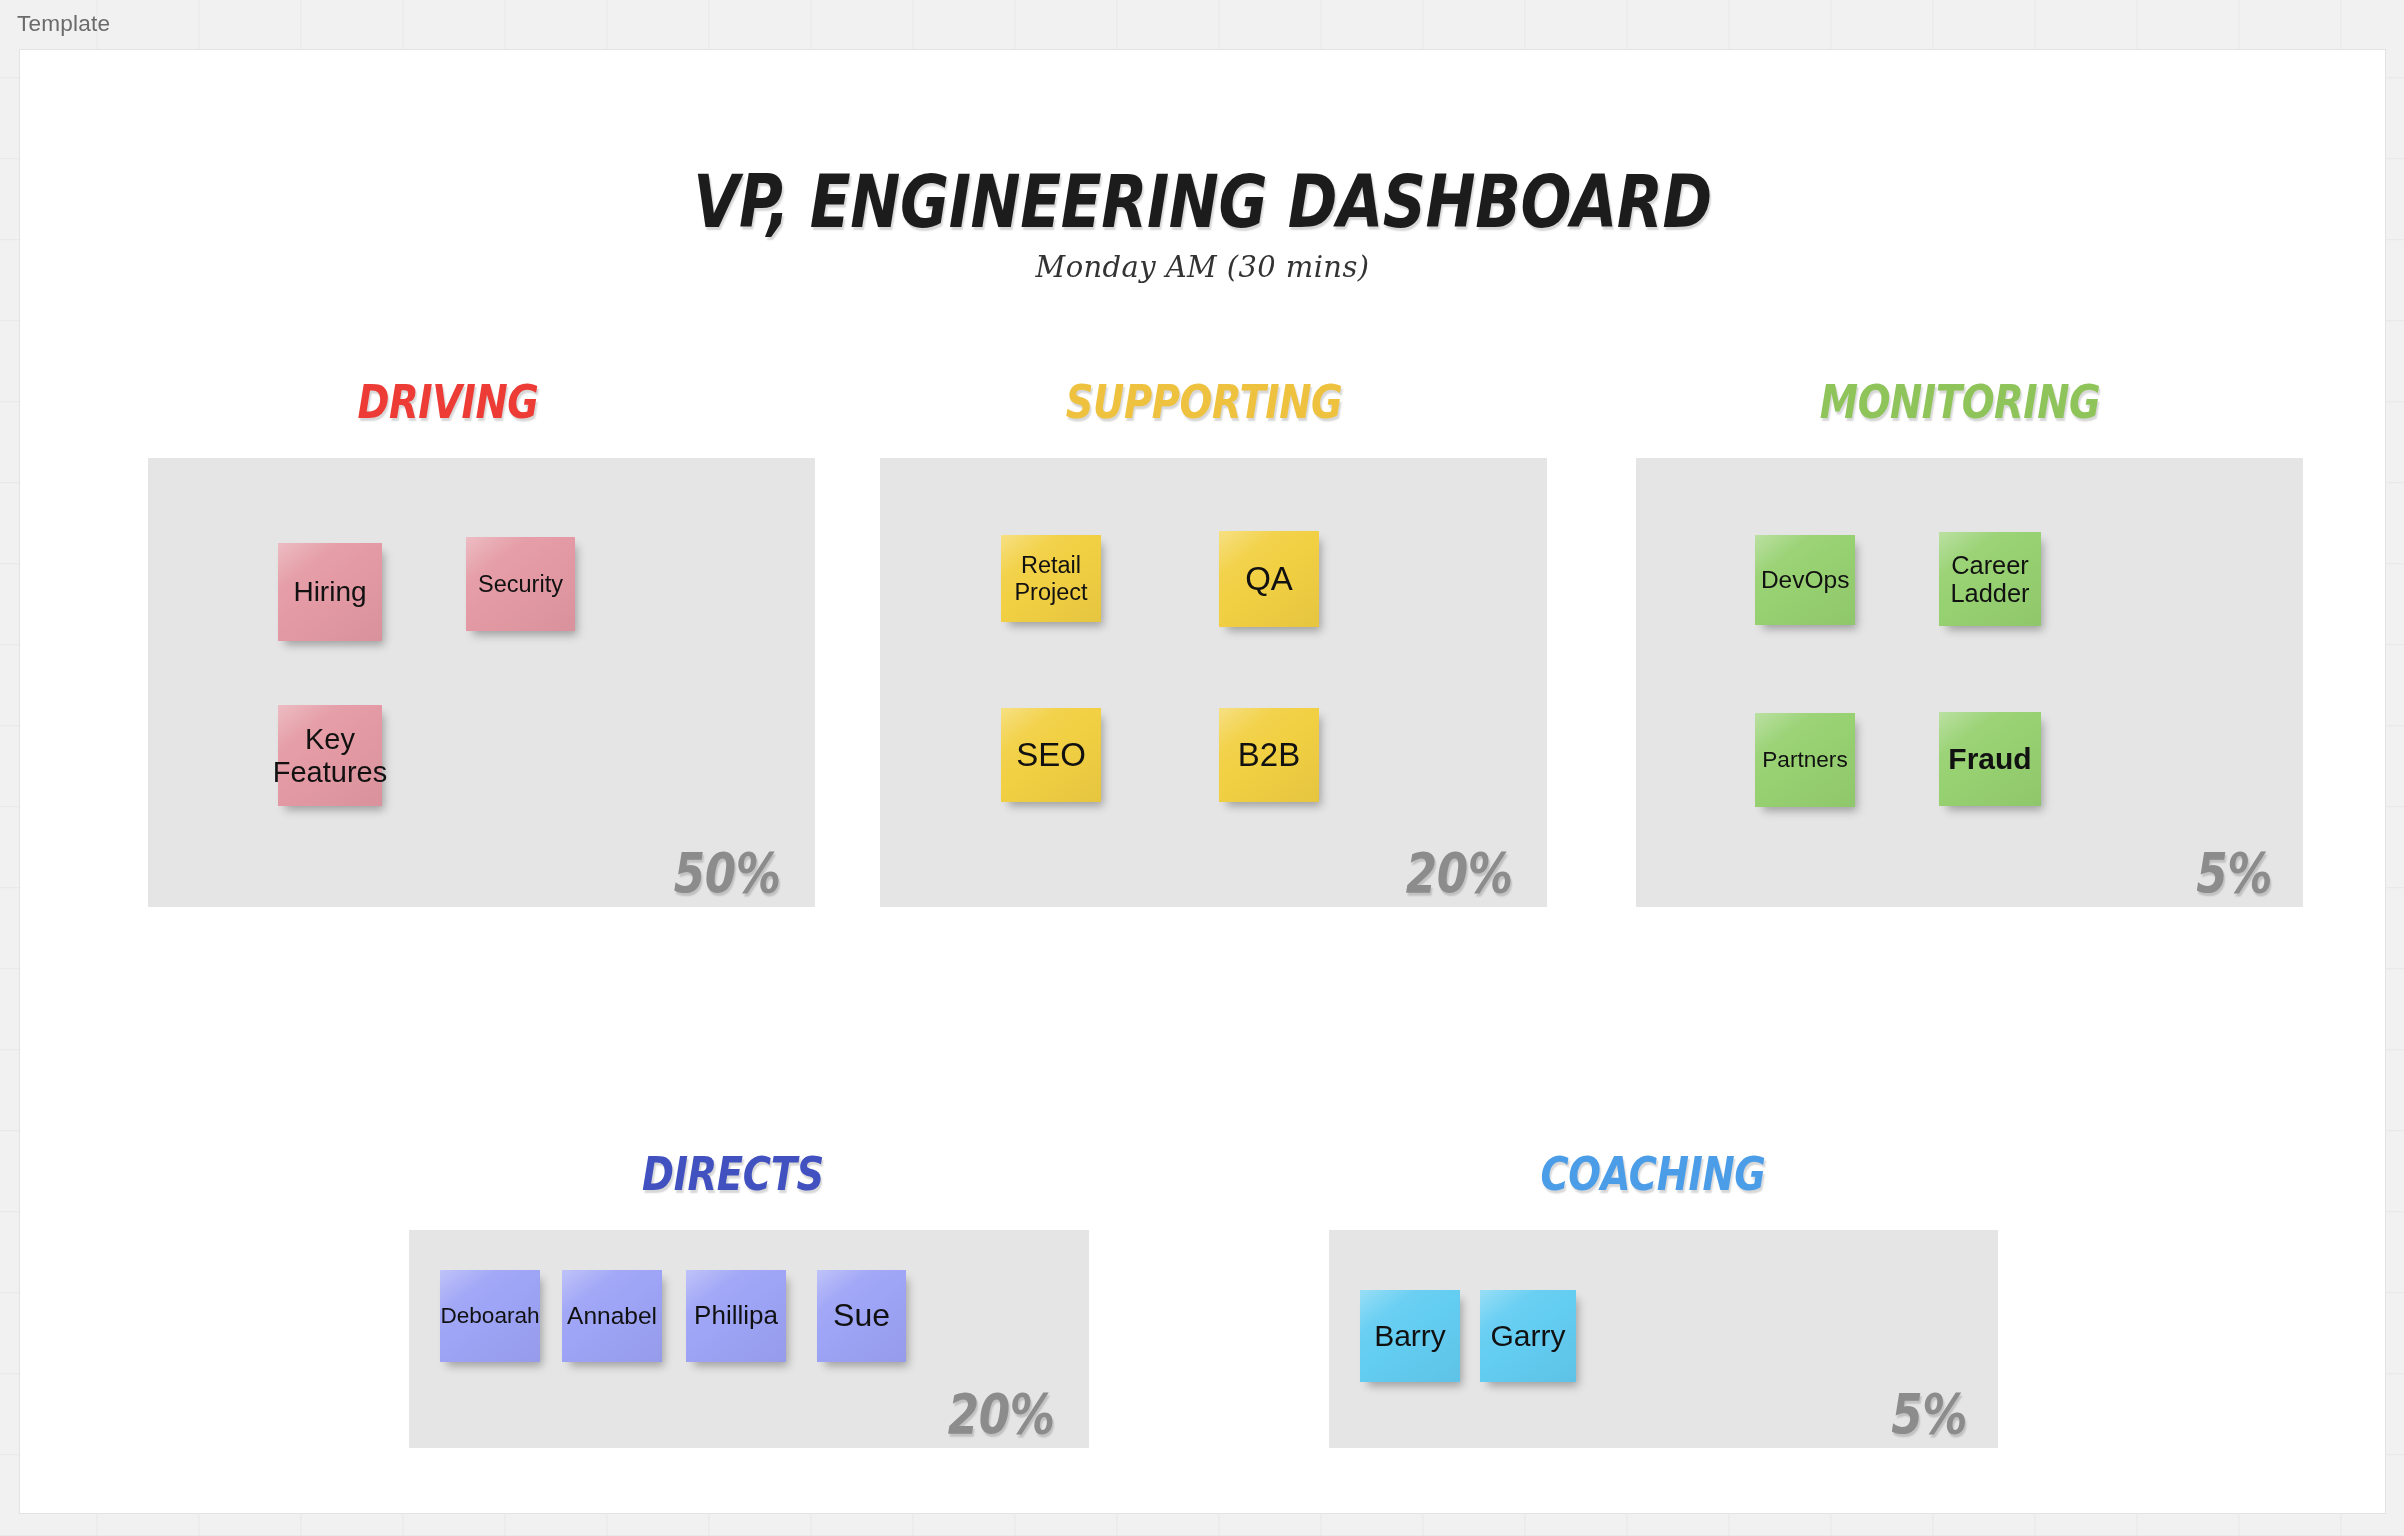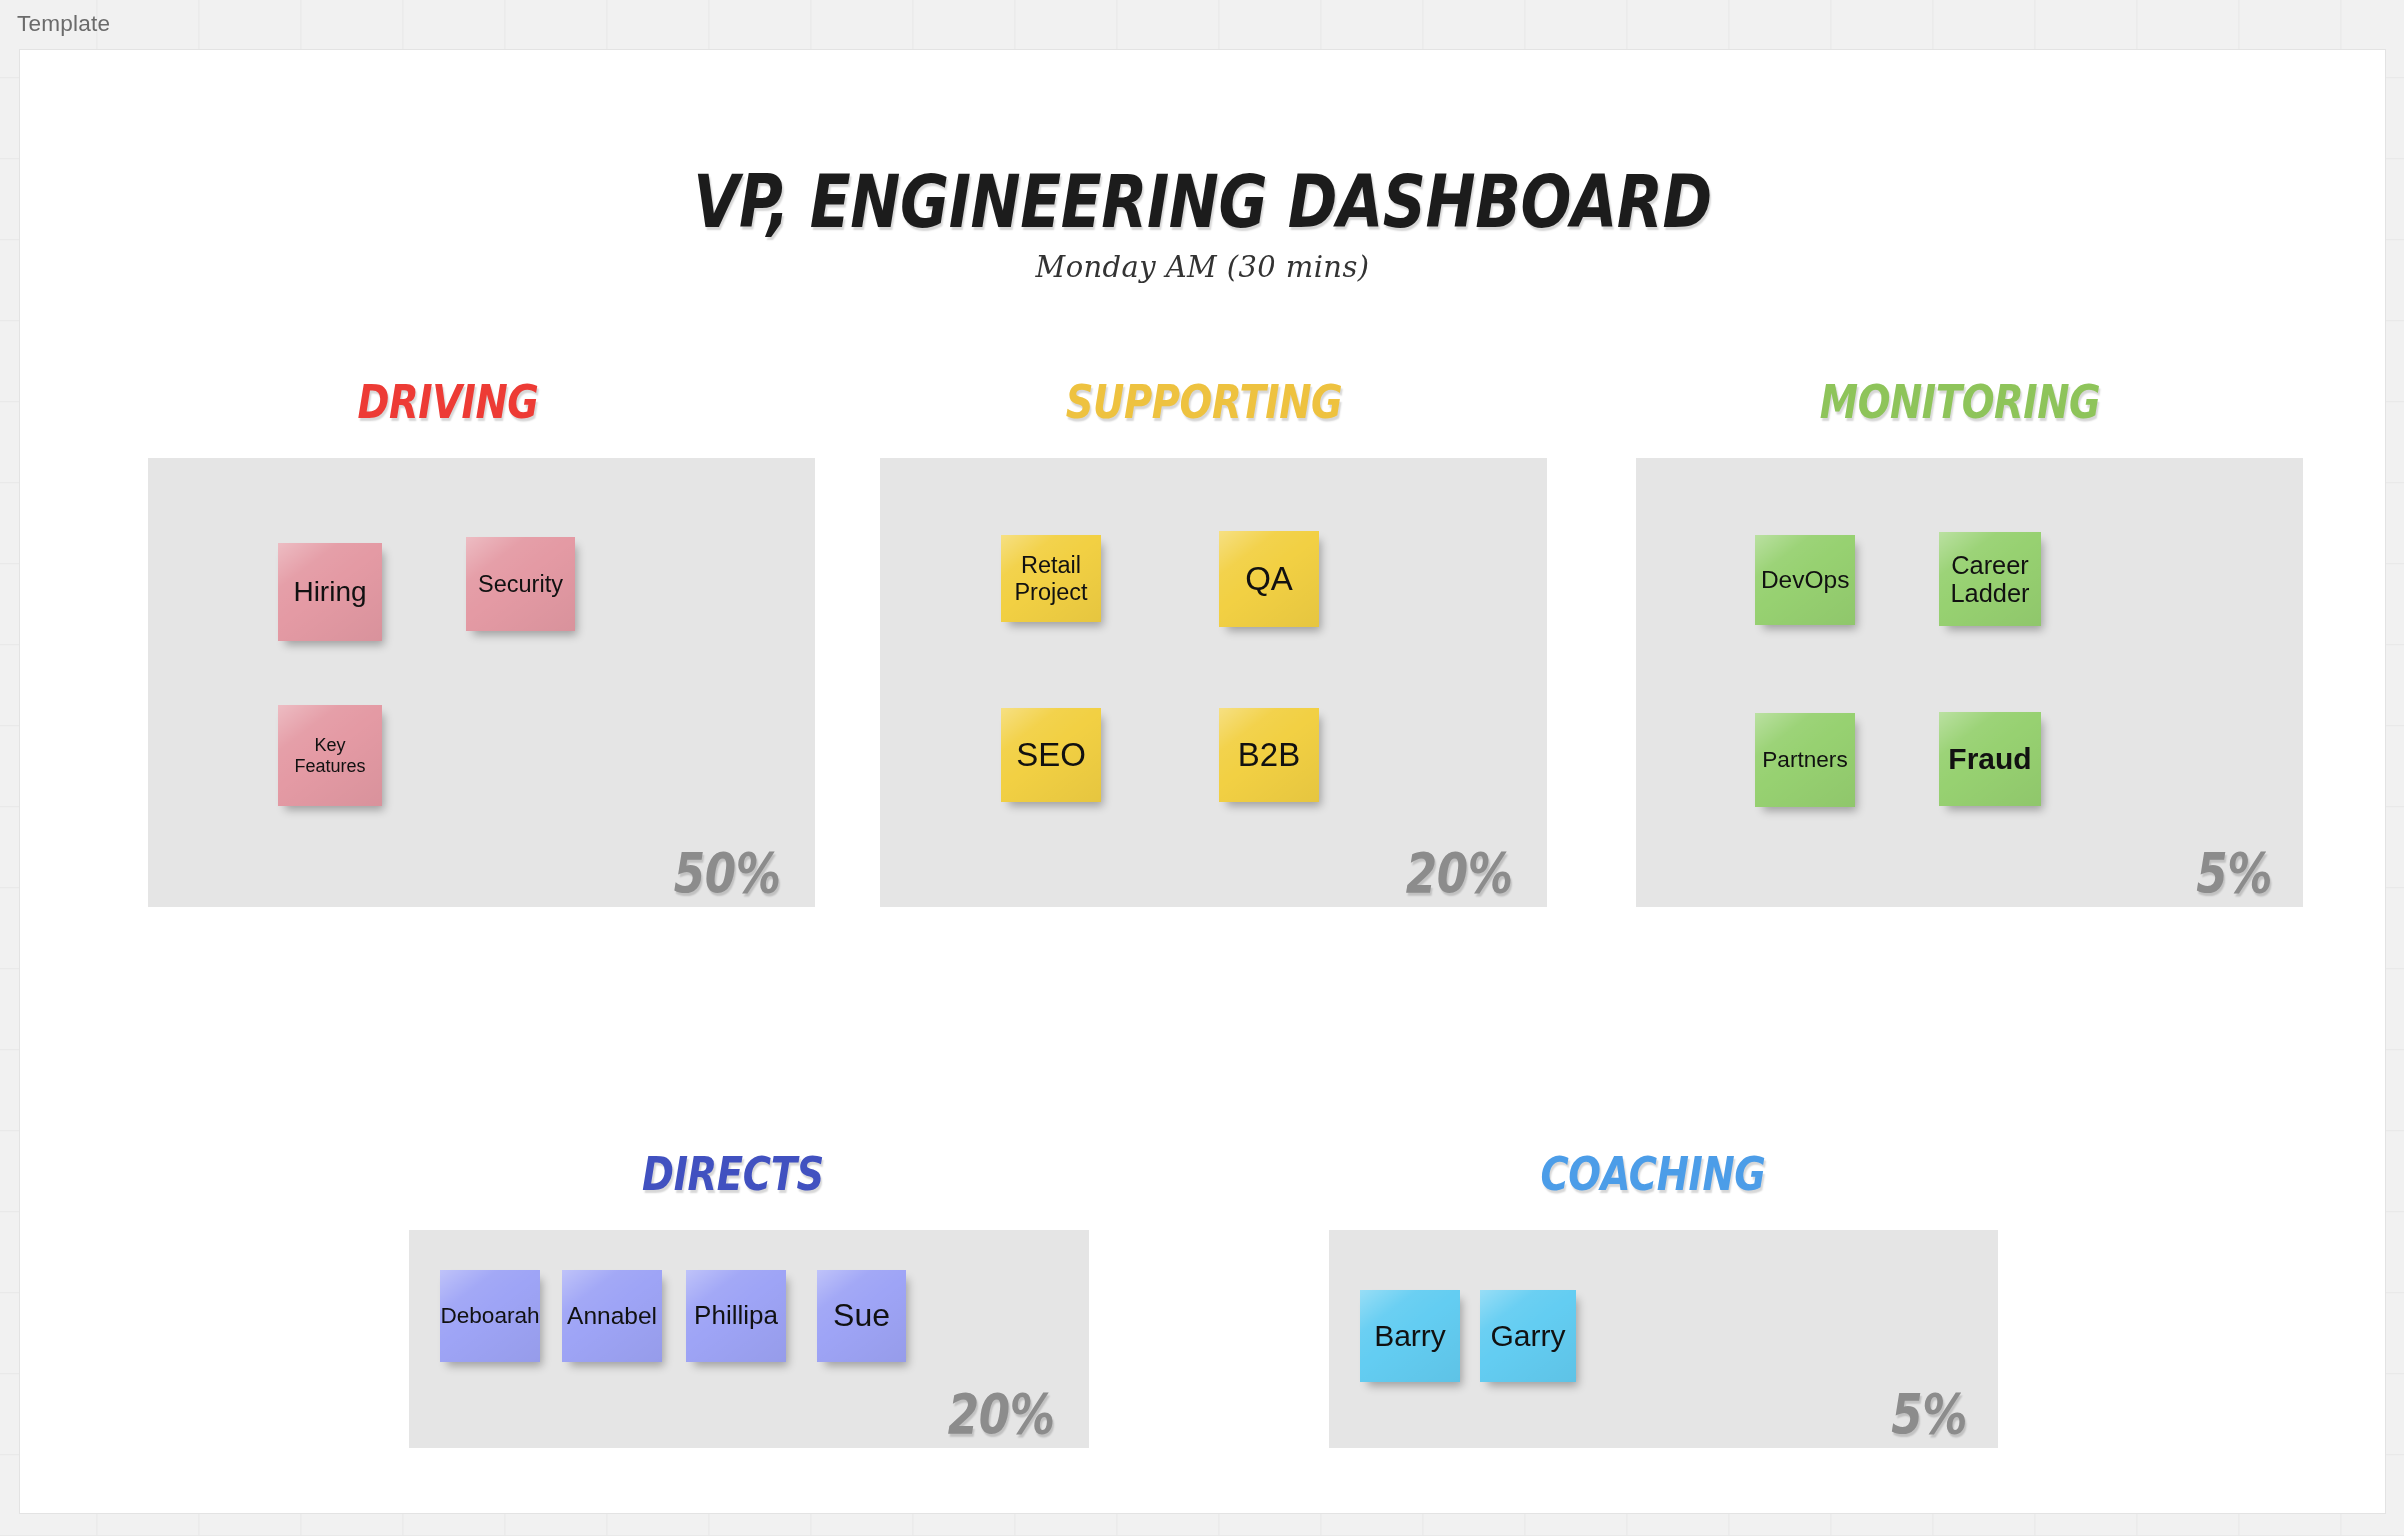--- a/index.html
+++ b/index.html
@@ -151,21 +151,21 @@
 
     <div class="section" style="left:85px; top:328px; width:686px; height:529px;">
       <div class="section-header display" style="top:0; color:#ed3b35;">DRIVING</div>
       <div class="panel" style="left:19px; top:80px; width:667px; height:449px;margin-left:24px;">
         <div class="note note-pink" style="left:130px; top:85px; width:104px; height:98px; font-size:28px;">
           <span>Hiring</span>
         </div>
         <div class="note note-pink" style="left:318px; top:79px; width:109px; height:94px; font-size:23.5px;">
           <span>Security</span>
         </div>
-        <div class="note note-pink" style="left:130px; top:247px; width:104px; height:101px; font-size:18px;">
+        <div class="note note-pink" style="left:130px; top:247px; width:104px; height:101px; font-size:29px;">
           <span>Key Features</span>
         </div>
         <div class="panel-pct display">50%</div>
       </div>
     </div>
 
     <div class="section" style="left:841px; top:328px; width:686px; height:529px;">
       <div class="section-header display" style="top:0; color:#eec23f;">SUPPORTING</div>
       <div class="panel" style="left:19px; top:80px; width:667px; height:449px;">
         <div class="note note-yellow" style="left:121px; top:77px; width:100px; height:87px; font-size:23.5px;">

